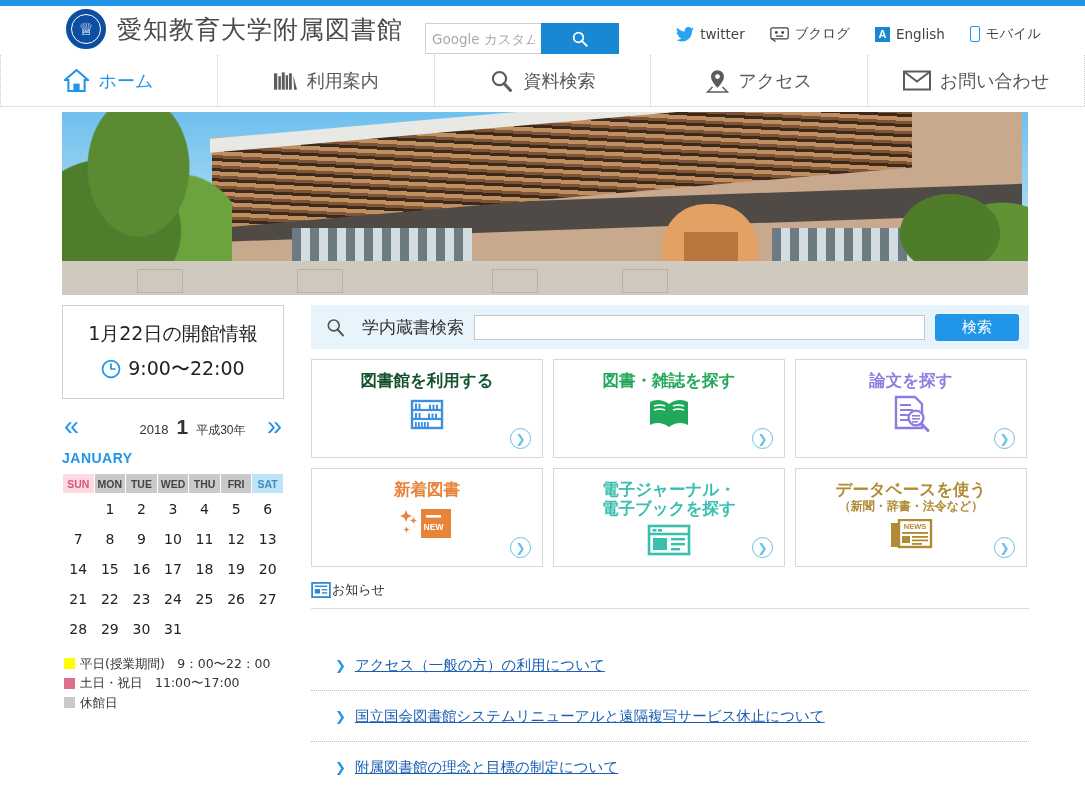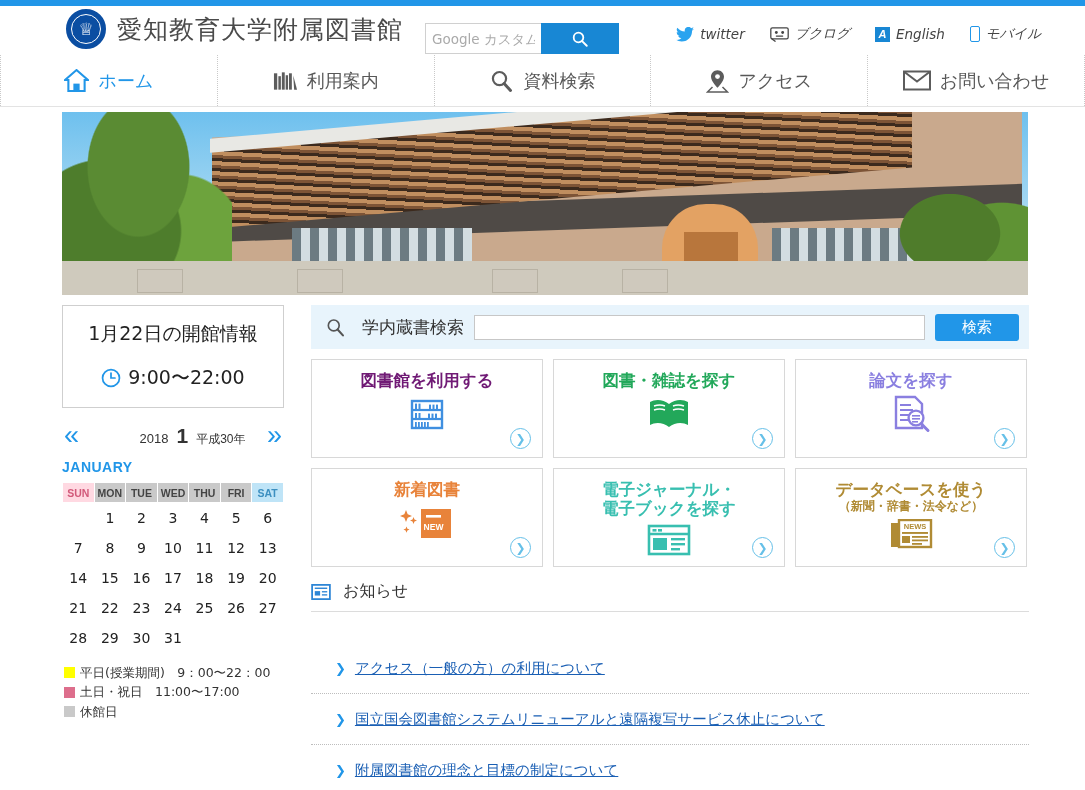--- a/index.html
+++ b/index.html
@@ -69,21 +69,21 @@
     width: 78px; height: 31px; background: #1887d4;
     border: none; cursor: pointer;
     display: flex; align-items: center; justify-content: center;
   }
   .util-nav {
     position: absolute; right: 44px; top: 19px;
     display: flex; align-items: center; gap: 25px;
     font-size: 13.5px; color: #444;
     font-family: "DejaVu Sans", "Liberation Sans", sans-serif;
   }
-  .util-item { display: flex; align-items: center; gap: 6px; cursor: pointer; font-style: italic; }
+  .util-item { display: flex; align-items: center; gap: 6px; cursor: pointer; }
   .ic-en {
     width: 15px; height: 15px; background: #1887d4; color: #fff;
     font-size: 11px; font-weight: bold; line-height: 15px;
     text-align: center; font-family: "Liberation Sans", sans-serif;
   }
   .ic-mobile {
     width: 10px; height: 16px; border: 1.6px solid #2196e8; border-radius: 2px;
   }
 
   
@@ -174,21 +174,21 @@
     border: 1px solid #b8b2a4;
   }
 
   
   .leftcol { position: absolute; left: 62px; top: 305px; width: 222px; }
   .open-box {
     border: 1px solid #cfcfcf; background: #fff;
     padding: 15px 8px 16px; text-align: center;
   }
   .open-title {
-    font-size: 19px; color: #222; margin-bottom: 18px;
+    font-size: 19px; color: #222; margin-bottom: 9px;
     font-family: "DejaVu Sans", "Liberation Sans", sans-serif;
   }
   .open-hours {
     font-size: 19px; color: #222; display: flex;
     align-items: center; justify-content: center; gap: 7px;
     font-family: "DejaVu Sans", "Liberation Sans", sans-serif;
   }
   .cal-nav {
     display: flex; align-items: center; justify-content: space-between;
     padding: 14px 2px 4px;
@@ -262,22 +262,22 @@
     position: absolute; right: 11px; bottom: 8px;
     width: 21px; height: 21px; border-radius: 50%;
     border: 1.4px solid #66c0e8; color: #66c0e8;
     display: flex; align-items: center; justify-content: center;
     font-size: 12px;
   }
 
   
   .news { margin-top: 14px; }
   .news-head {
-    display: flex; align-items: center; gap: 12px;
-    font-size: 16px; color: #333; padding-bottom: 9px;
+    display: flex; align-items: center; gap: 1px;
+    font-size: 13px; color: #333; padding-bottom: 9px;
     font-family: "DejaVu Sans","Liberation Sans",sans-serif;
   }
   .news-rule { border-top: 1px solid #dcdcdc; }
   .news-item {
     display: flex; align-items: center; gap: 9px;
     height: 51px; padding-left: 24px;
     border-bottom: 1px dotted #bdbdbd;
   }
   .news-item:first-of-type { border-top: none; }
   .news-chev { color: #2196e8; font-size: 13px; font-weight: bold; }
@@ -514,21 +514,21 @@
         <line x1="14.4" y1="14.2" x2="20.5" y2="21" stroke="#555" stroke-width="2.4" stroke-linecap="round"></line>
       </svg>
       <span class="opac-label">学内蔵書検索</span>
       <input class="opac-input" type="text" placeholder="" style="">
       <button class="opac-btn">検索</button>
     </div>
 
     <div class="cards">
 
       <div class="card">
-        <div class="card-title" style="color:#701a75">図書館を利用する</div>
+        <div class="card-title" style="color:#14532d">図書館を利用する</div>
         <div class="card-icon">
           <svg width="38" height="38" viewBox="0 0 38 38">
             <rect x="4" y="6" width="30" height="27" fill="none" stroke="#3f8fe0" stroke-width="2.4"></rect>
             <line x1="4" y1="15" x2="34" y2="15" stroke="#3f8fe0" stroke-width="2.2"></line>
             <line x1="4" y1="24" x2="34" y2="24" stroke="#3f8fe0" stroke-width="2.2"></line>
             <g fill="#3f8fe0">
               <rect x="7" y="8.6" width="2" height="5.4"></rect>
                 <rect x="10.5" y="8.6" width="2" height="5.4"></rect>
               <rect x="21" y="9.6" width="2" height="4.4"></rect>
                 <rect x="24.5" y="9.6" width="2" height="4.4"></rect>

